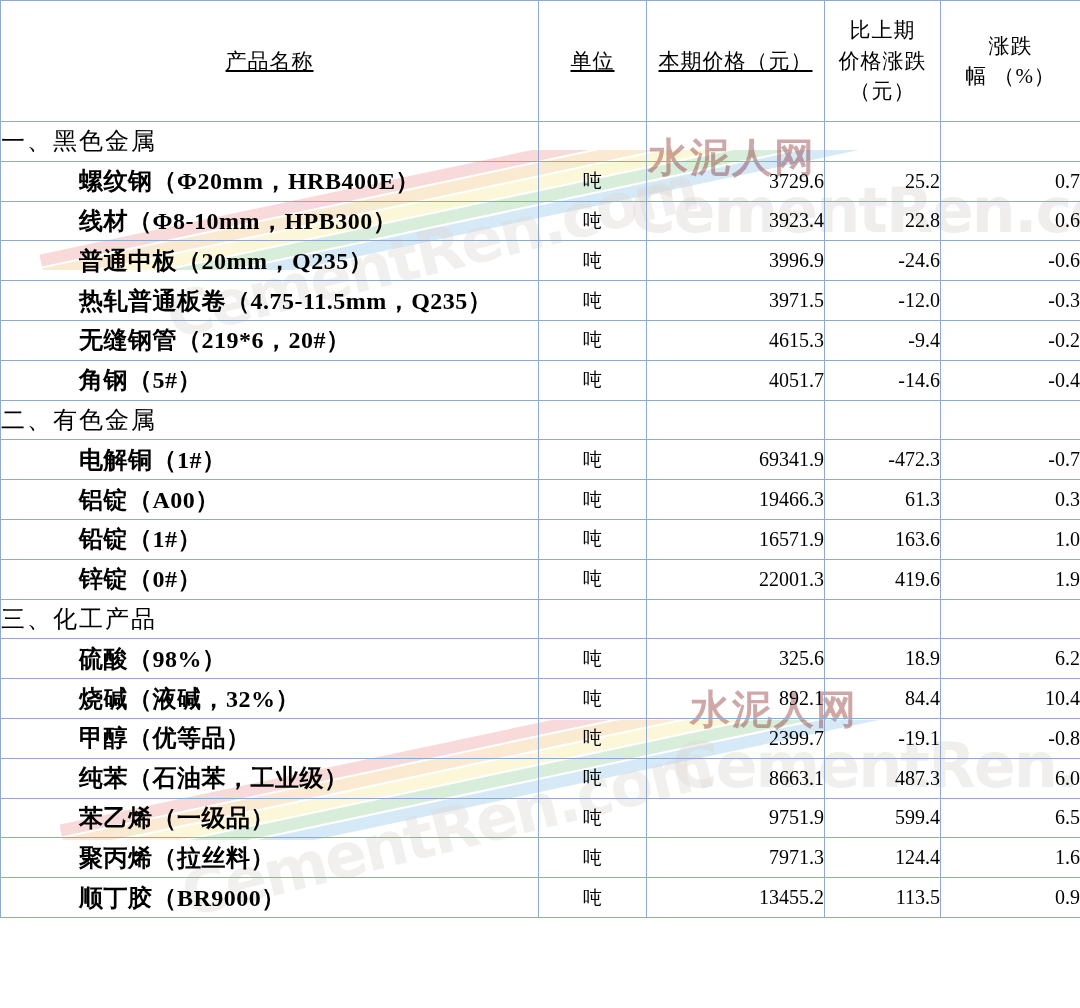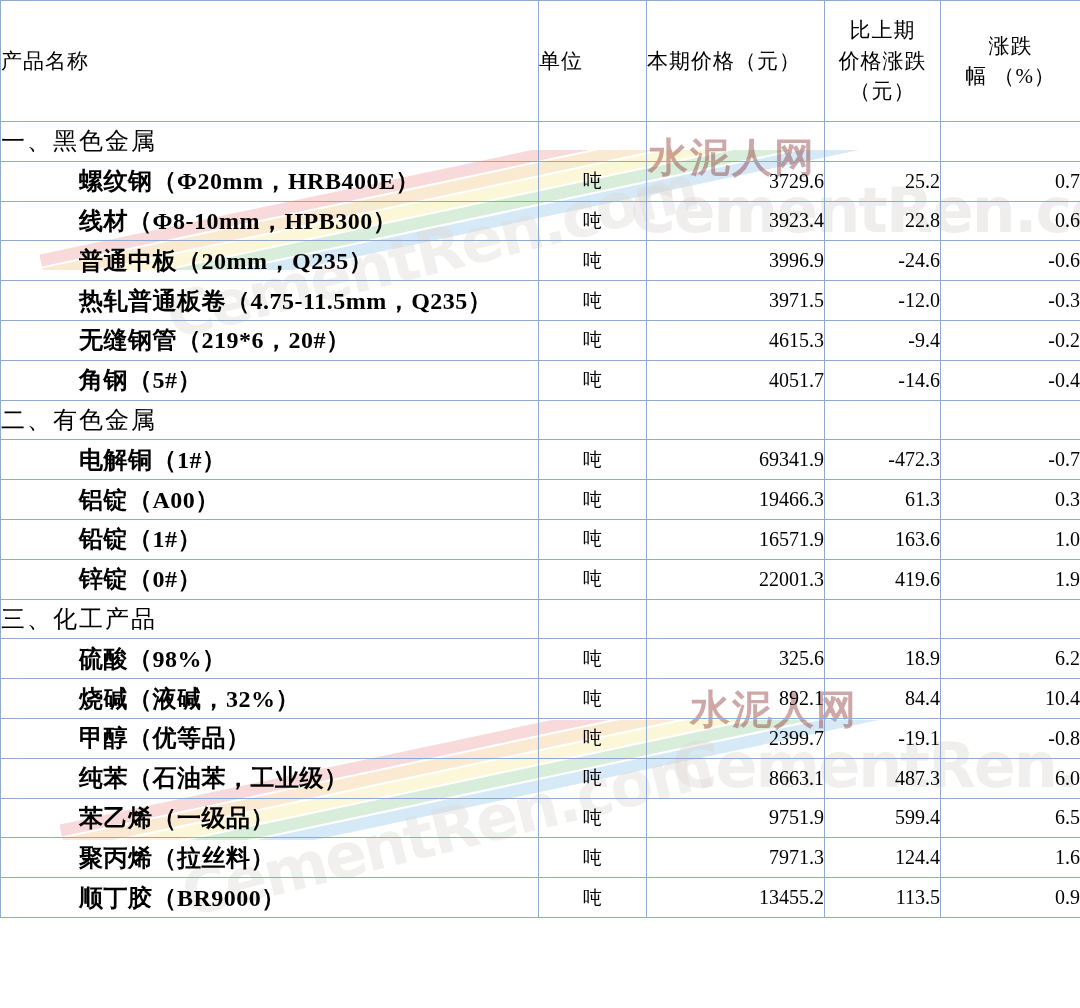--- a/index.html
+++ b/index.html
@@ -69,21 +69,21 @@
     background: transparent;
   }
   thead th {
     height: 120px;
     vertical-align: middle;
     font-size: 21px;
     color: #000;
     line-height: 1.45;
     letter-spacing: 1px;
   }
-  thead .th-name { text-align: left; }
+  thead .th-name { text-align: center; text-decoration: underline; }
   thead .th-multi { padding: 0 6px; }
 
   tbody tr { height: 38.8px; }
   tbody td { height: 38.8px; }
 
   .c-name {
     font-size: 24px;
     color: #000;
     letter-spacing: 0.5px;
     padding-left: 14px;

